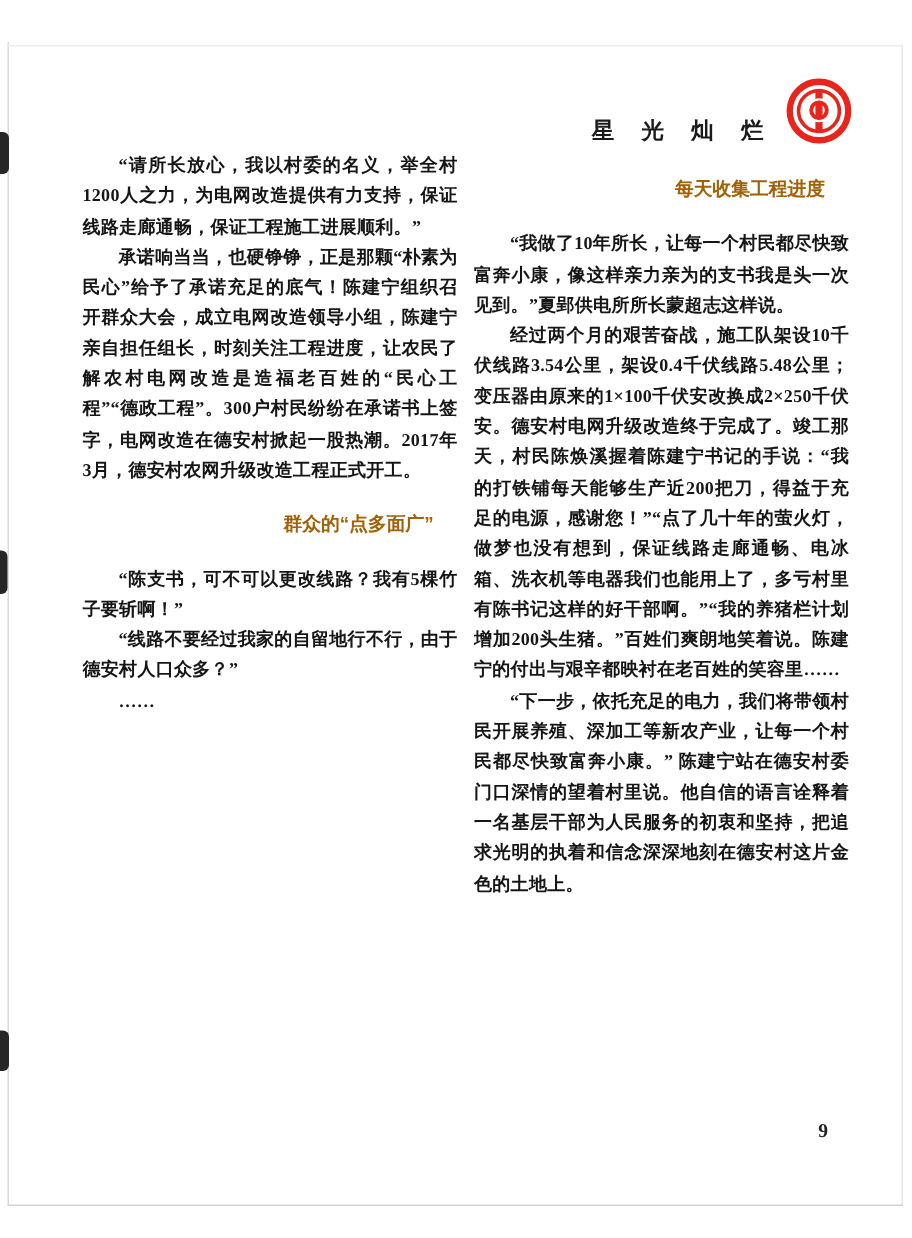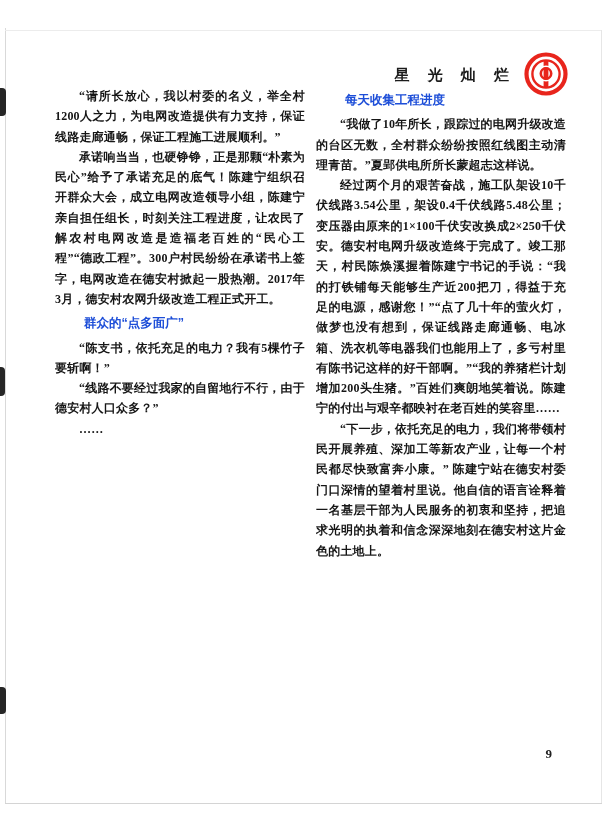--- a/index.html
+++ b/index.html
@@ -19,50 +19,51 @@
   .edge.bottom{left:5px;top:803px;width:597px;height:1px;background:#d4d4d4;}
   
   .blob{position:absolute;left:0;background:#262626;border-radius:0 4px 4px 0;}
   .blob.b1{top:88px;width:6px;height:28px;}
   .blob.b2{top:367px;width:5px;height:29px;}
   .blob.b3{top:687px;width:6px;height:27px;}
 
   
   .header{
     position:absolute;top:52px;right:40px;
-    display:flex;align-items:center;gap:8px;
+    display:flex;align-items:flex-end;gap:8px;
   }
   .magazine-title{
     font-family:"Liberation Sans","DejaVu Sans",sans-serif;
     font-weight:bold;font-size:15px;letter-spacing:7px;
     color:#1b1b1b;white-space:nowrap;
     transform:translateY(1px);
   }
   .logo{width:44px;height:44px;display:block;}
 
   
   .article{
-    position:absolute;left:55px;top:86px;
+    position:absolute;left:55px;top:100px;
     width:511px;height:625px;
     display:flex;gap:11px;
   }
   .col{width:250px;height:100%;overflow:hidden;}
   .col p{
     margin:0;
     font-size:12px;line-height:20.3px;
     text-align:justify;text-indent:2em;
     font-weight:600;
     letter-spacing:0.2px;
   }
   .col h3{
-    margin:4px;
+    margin:16px;
     font-family:"Liberation Sans","DejaVu Sans",sans-serif;
     font-size:12.5px;line-height:20.3px;
     font-weight:bold;text-indent:2em;
-    color:#1d4ed8;
+    color:#a16207;
+    text-align:right;
   }
 
   .page-number{
     position:absolute;top:746px;right:56px;
     font-size:13px;font-weight:600;color:#222;
   }
 </style>
 </head>
 <body>
 
@@ -86,29 +87,29 @@
       <circle cx="22" cy="21.5" r="5.2" fill="none" stroke="#e8251c" stroke-width="2.6"></circle>
     </svg>
   </div>
 
   <div class="article">
 
     <div class="col">
       <p>“请所长放心，我以村委的名义，举全村1200人之力，为电网改造提供有力支持，保证线路走廊通畅，保证工程施工进展顺利。”</p>
       <p>承诺响当当，也硬铮铮，正是那颗“朴素为民心”给予了承诺充足的底气！陈建宁组织召开群众大会，成立电网改造领导小组，陈建宁亲自担任组长，时刻关注工程进度，让农民了解农村电网改造是造福老百姓的“民心工程”“德政工程”。300户村民纷纷在承诺书上签字，电网改造在德安村掀起一股热潮。2017年3月，德安村农网升级改造工程正式开工。</p>
       <h3>群众的“点多面广”</h3>
-      <p>“陈支书，依托充足的电力？我有5棵竹子要斩啊！”</p>
+      <p>“陈支书，可不可以更改线路？我有5棵竹子要斩啊！”</p>
       <p>“线路不要经过我家的自留地行不行，由于德安村人口众多？”</p>
       <p>……</p>
 
     </div>
 
     <div class="col">
       <h3>每天收集工程进度</h3>
-      <p>“我做了10年所长，跟踪过的电网升级改造的台区无数，全村群众纷纷按照红线图主动清理青苗。”夏郢供电所所长蒙超志这样说。</p>
+      <p>“我做了10年所长，让每一个村民都尽快致富奔小康，像这样亲力亲为的支书我是头一次见到。”夏郢供电所所长蒙超志这样说。</p>
       <p>经过两个月的艰苦奋战，施工队架设10千伏线路3.54公里，架设0.4千伏线路5.48公里；变压器由原来的1×100千伏安改换成2×250千伏安。德安村电网升级改造终于完成了。竣工那天，村民陈焕溪握着陈建宁书记的手说：“我的打铁铺每天能够生产近200把刀，得益于充足的电源，感谢您！”“点了几十年的萤火灯，做梦也没有想到，保证线路走廊通畅、电冰箱、洗衣机等电器我们也能用上了，多亏村里有陈书记这样的好干部啊。”“我的养猪栏计划增加200头生猪。”百姓们爽朗地笑着说。陈建宁的付出与艰辛都映衬在老百姓的笑容里……</p>
       <p>
         <span>“下一步，依托充足的电力，我们将带领村民开展养殖、深加工等新农产业，让每一个村民都尽快致富奔小康。” 陈建宁站在德安村委门口深情的望着村里说。他自信的语言诠释着一名基层干部为人民服务的初衷和坚持，把追求光明的执着和信念深深地刻在德安村这片金色的土地上。</span>
         
       </p>
     </div>
 
   </div>
 
   <div class="page-number">9</div>

